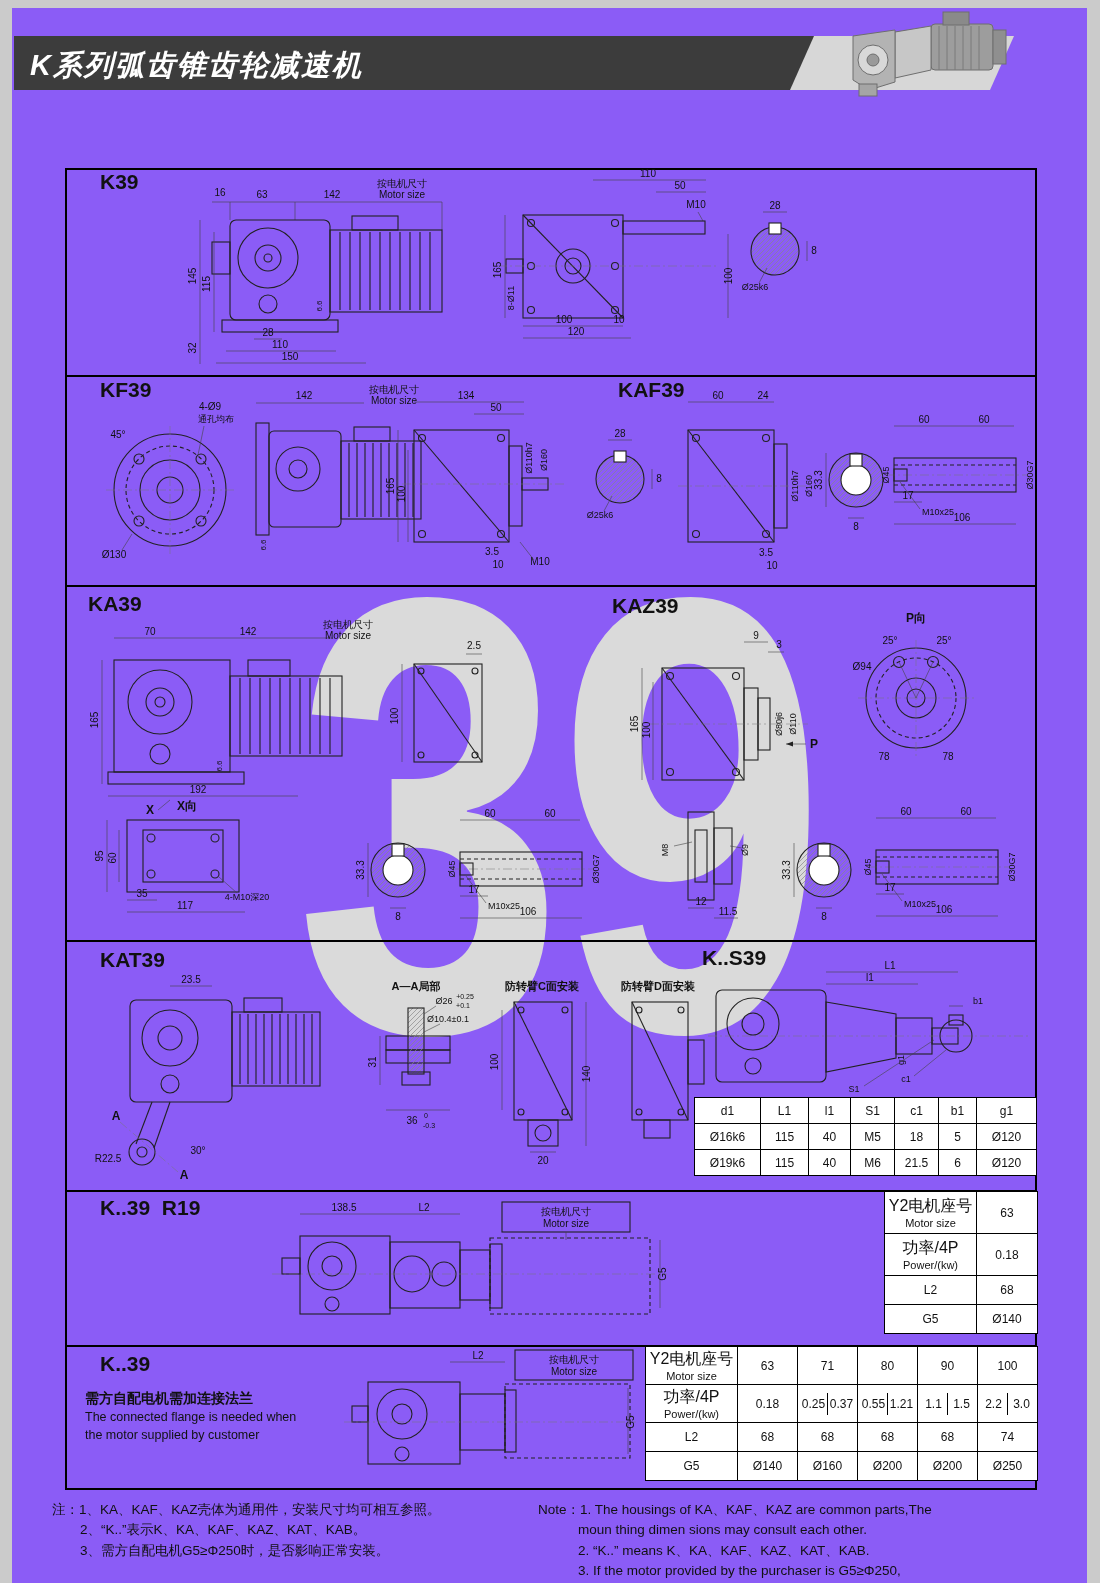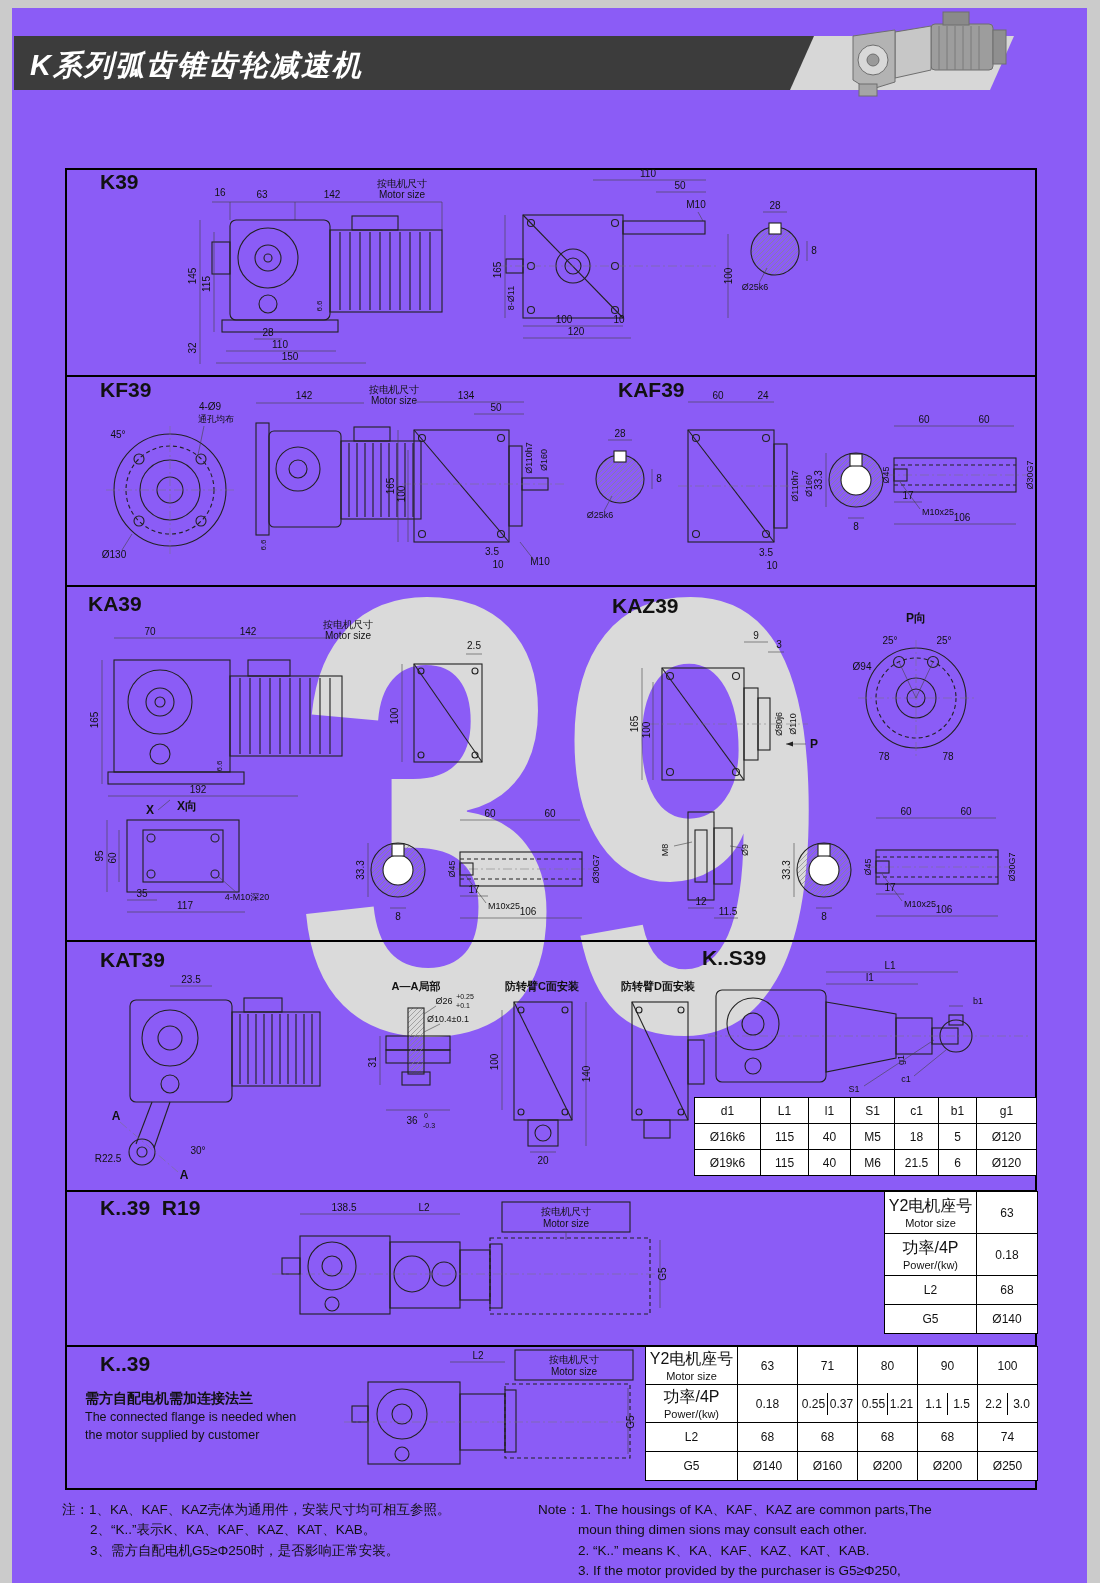--- a/index.html
+++ b/index.html
@@ -759,21 +759,21 @@
   <td style="height:29px">G5</td>
   <td>Ø140</td>
   <td>Ø160</td>
   <td>Ø200</td>
   <td>Ø200</td>
   <td>Ø250</td>
  </tr>
 </tbody>
     </table>
 
-<div class="note" style="left:62px;top:1500px;width:470px">
+<div class="note" style="left:52px;top:1500px;width:470px">
  <div>注：1、KA、KAF、KAZ壳体为通用件，安装尺寸均可相互参照。</div>
  <div style="padding-left:28px">2、“K..”表示K、KA、KAF、KAZ、KAT、KAB。</div>
  <div style="padding-left:28px">3、需方自配电机G5≥Φ250时，是否影响正常安装。</div>
 </div>
 <div class="note" style="left:538px;top:1500px;width:510px">
  <div>Note：1. The housings of KA、KAF、KAZ are common parts,The</div>
  <div style="padding-left:40px">moun thing dimen sions may consult each other.</div>
  <div style="padding-left:40px">2. “K..” means K、KA、KAF、KAZ、KAT、KAB.</div>
  <div style="padding-left:40px">3. If the motor provided by the purchaser is G5≥Φ250,</div>
  <div style="padding-left:54px">please check if normal installation is influenced.</div>

